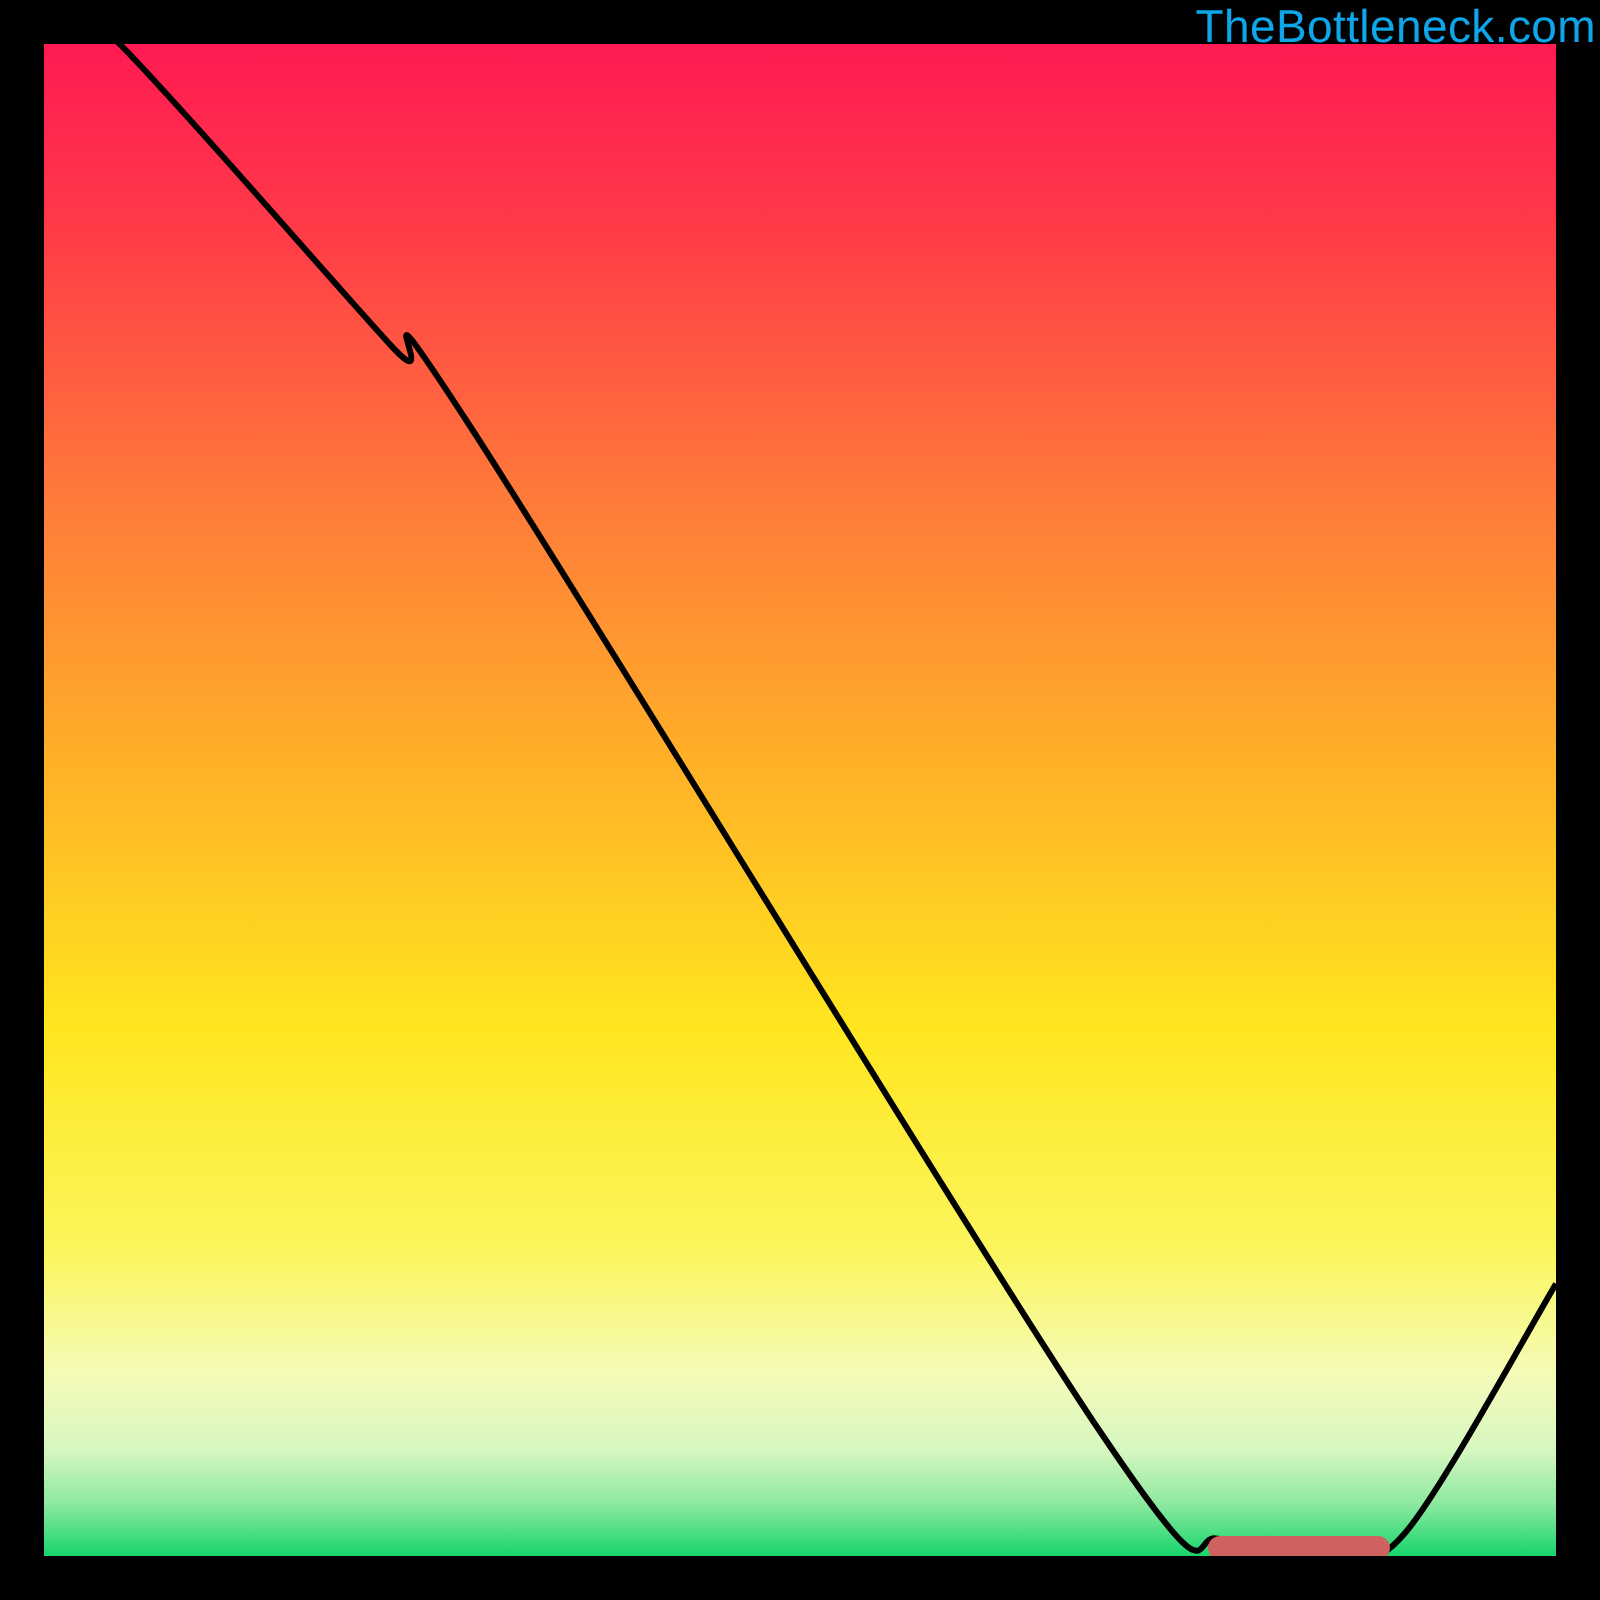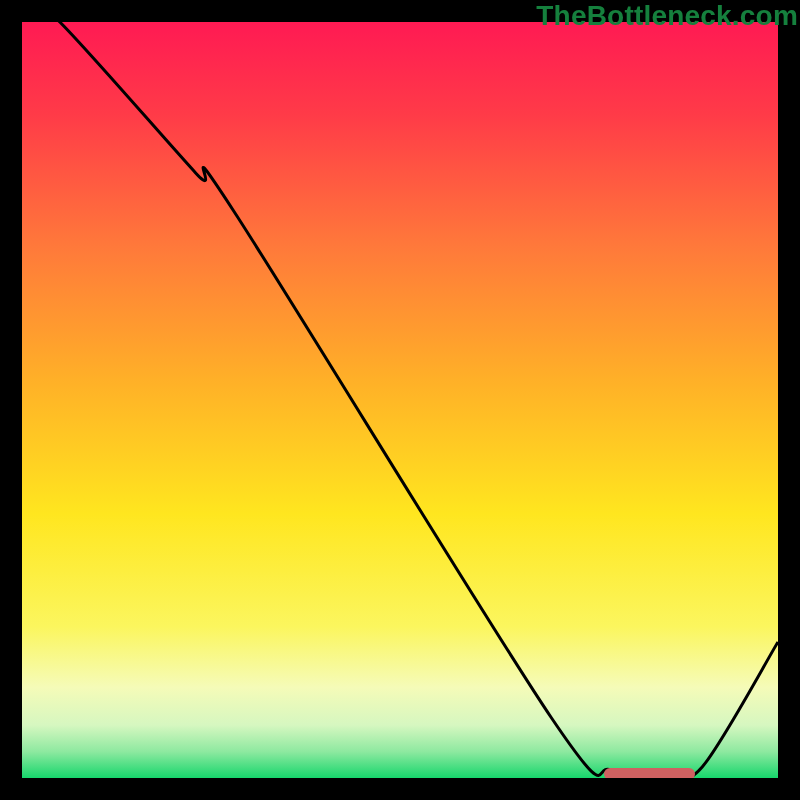--- a/index.html
+++ b/index.html
@@ -24,23 +24,23 @@
     left: 0;
     top: 0;
     width: 756px;
     height: 756px;
     overflow: hidden;
   }
   .watermark {
     position: absolute;
     top: 0px;
     right: 2px;
-    color: #15803d;
-    font-size: 28px;
-    font-weight: 700;
+    color: #0ea5e9;
+    font-size: 23px;
+    font-weight: 400;
     letter-spacing: 0.2px;
     z-index: 10;
   }
   svg {
     display: block;
     position: absolute;
     left: 0;
     top: 0;
   }
   .marker {

